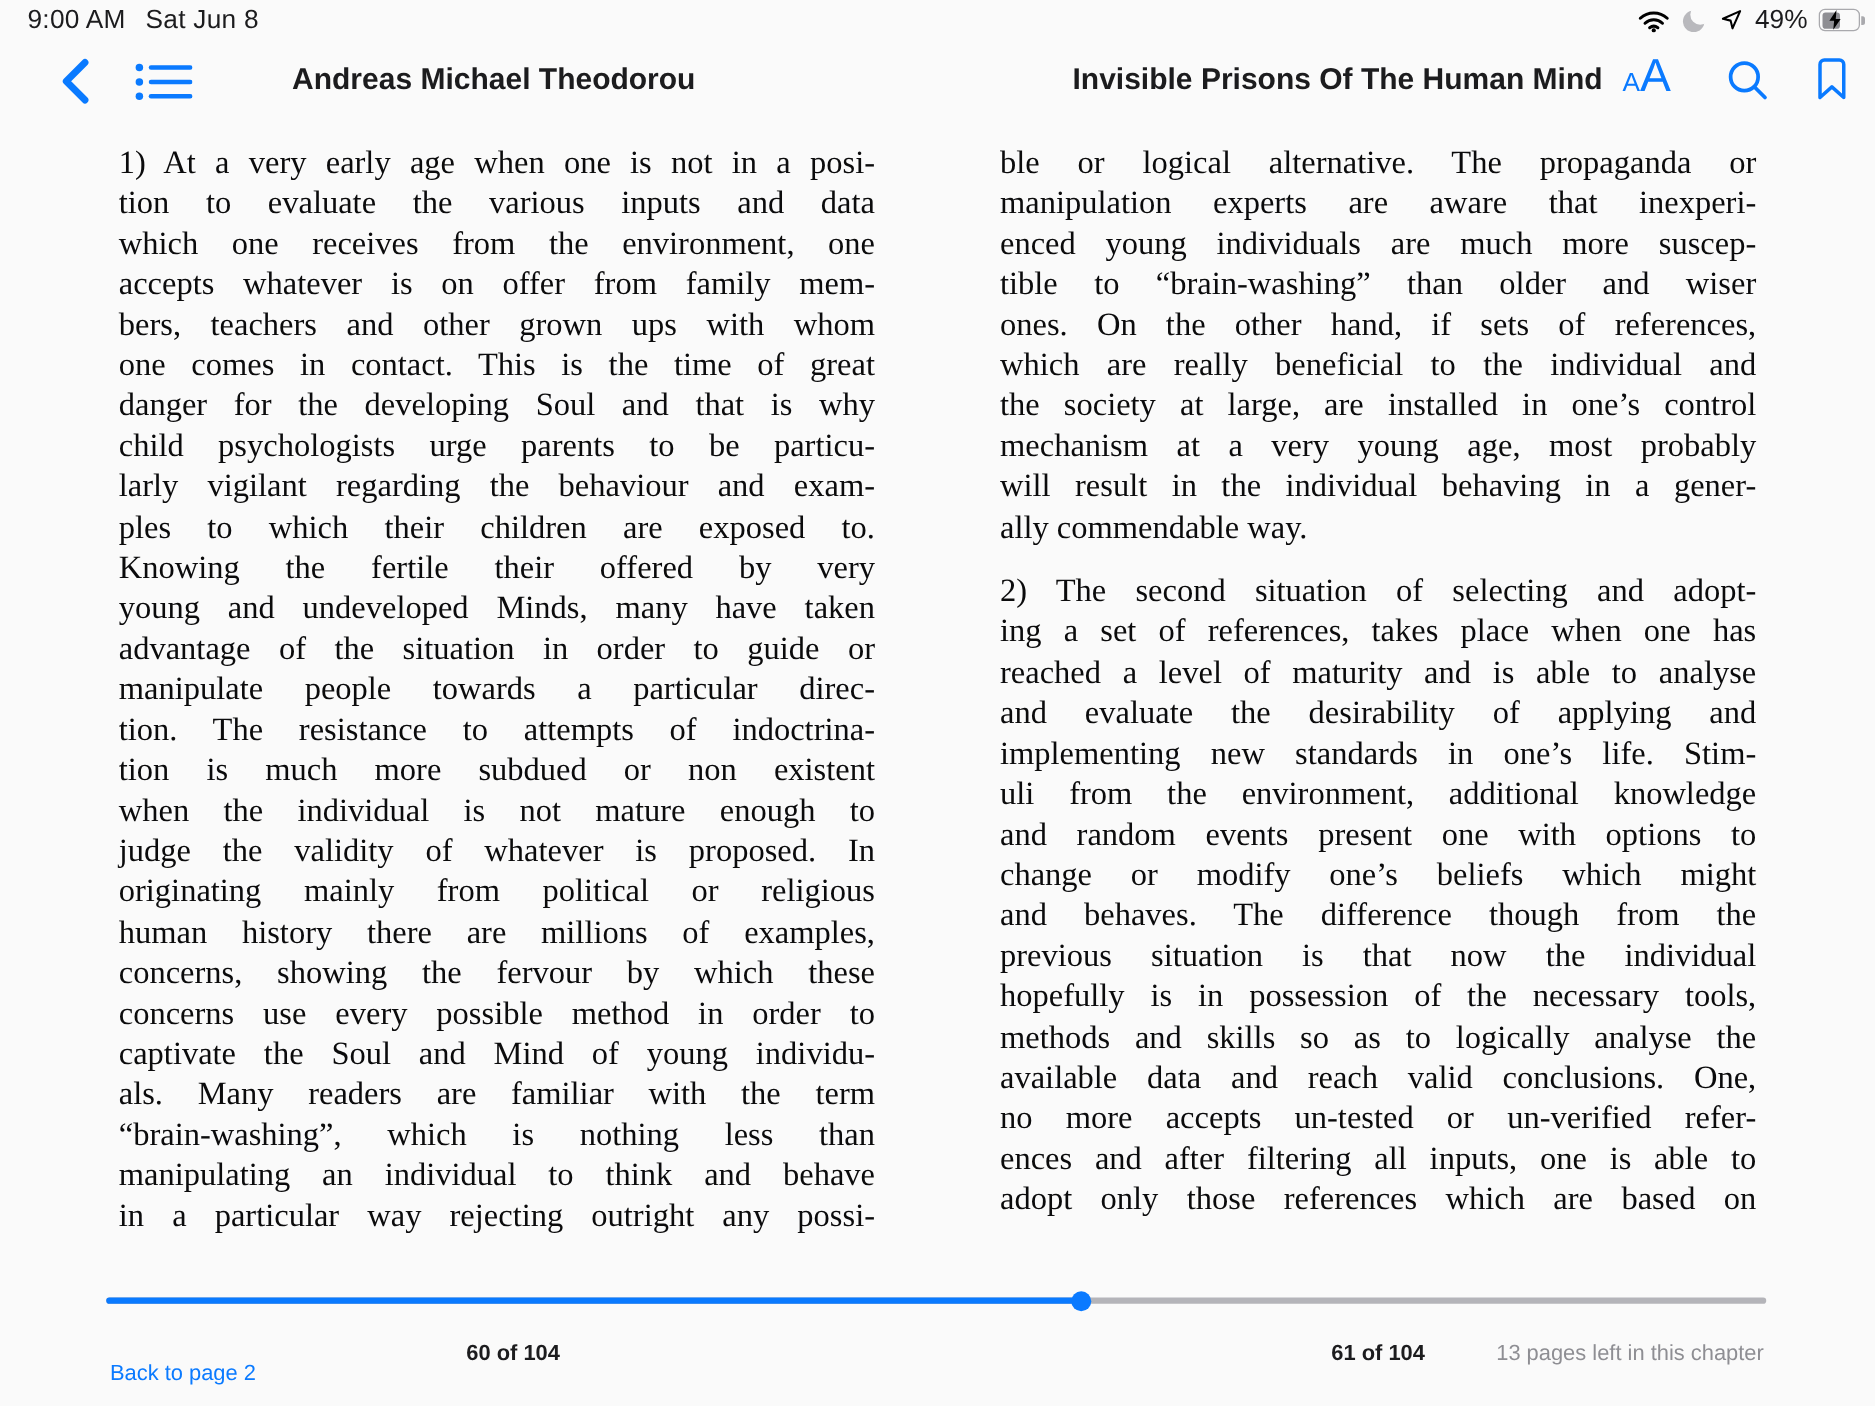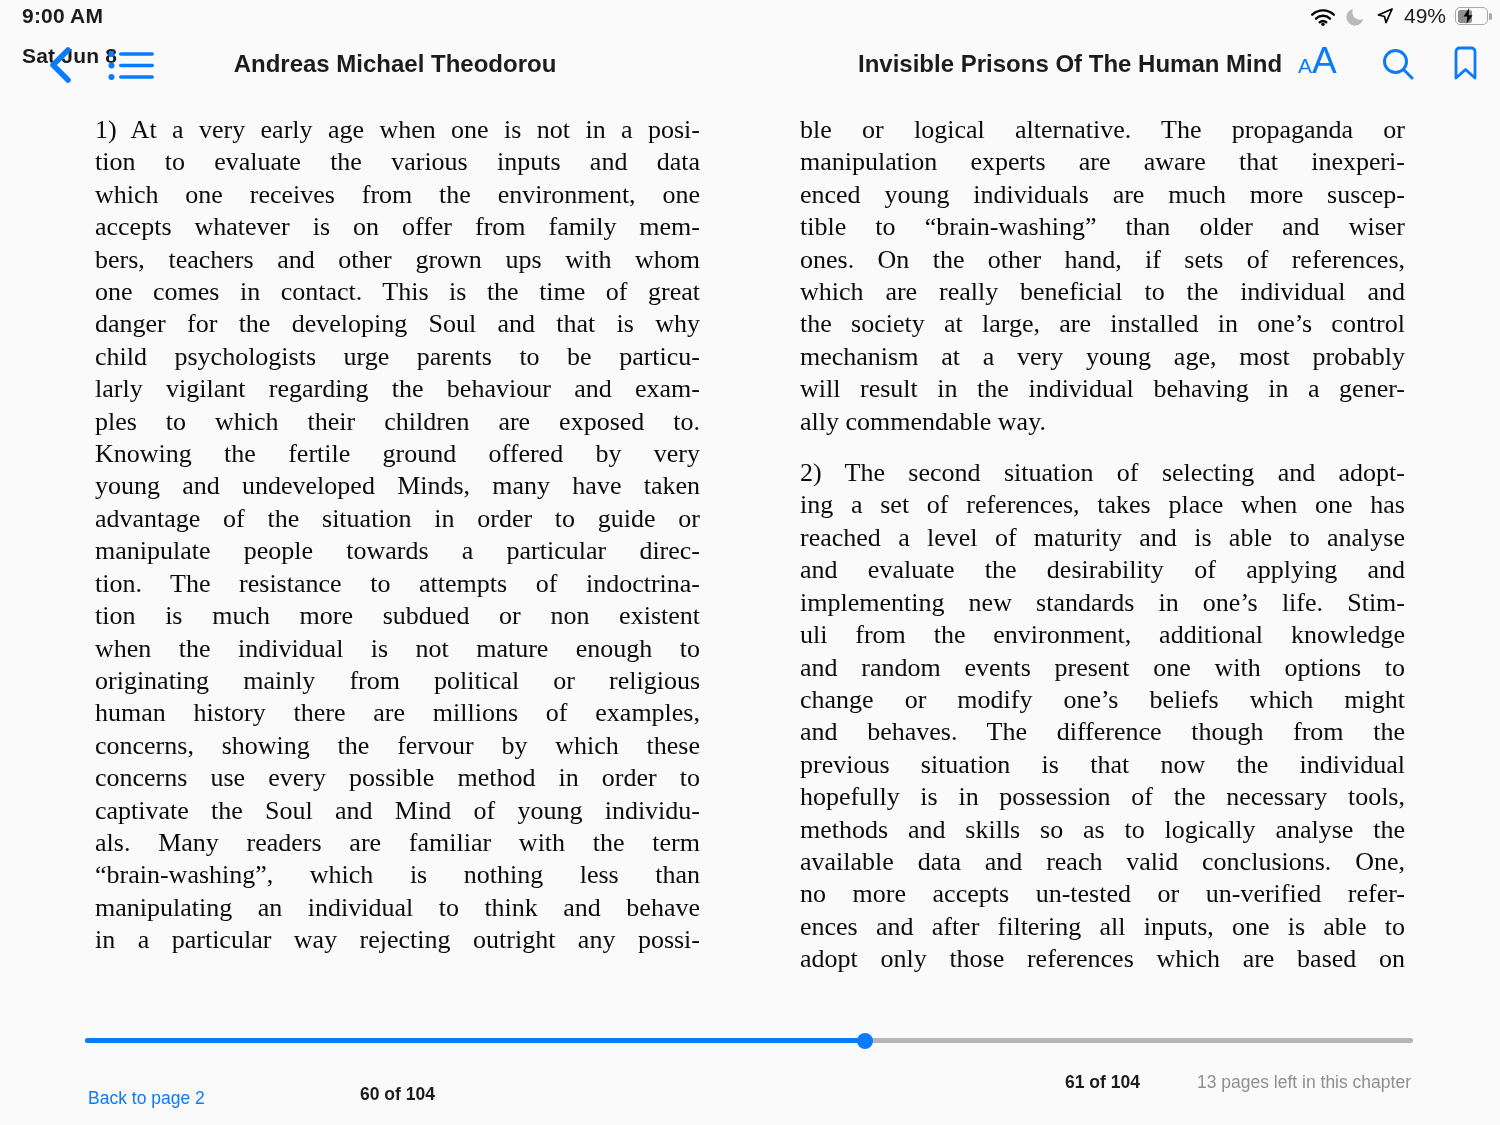--- a/index.html
+++ b/index.html
@@ -14,21 +14,21 @@
   html,body{width:1500px;height:1125px;}
   body{
     background:var(--bg);
     font-family:"Liberation Sans",sans-serif;
     color:var(--text-dark);
     position:relative;
     overflow:hidden;
   }
   
   .status-bar{position:absolute;left:0;top:0;width:1500px;height:32px;}
-  .status-left{position:absolute;left:22px;top:4px;font-size:21px;font-weight:700;letter-spacing:.2px;display:flex;gap:16px;flex-direction:column;}
+  .status-left{position:absolute;left:22px;top:4px;font-size:21px;font-weight:400;letter-spacing:.2px;display:flex;gap:16px;}
   .status-right{position:absolute;right:8px;top:2px;display:flex;align-items:center;gap:9px;height:28px;}
   .status-right .pct{font-size:21px;font-weight:400;}
   .battery{position:relative;width:37px;height:18px;}
   .battery .shell{position:absolute;left:0;top:0;width:33px;height:18px;border:1.5px solid #a9a9ad;border-radius:5px;}
   .battery .fill{position:absolute;left:2.5px;top:2.5px;width:14px;height:13px;background:#8e8e93;border-radius:2.5px;}
   .battery .nub{position:absolute;right:0;top:5.5px;width:3px;height:7px;background:#a9a9ad;border-radius:0 2px 2px 0;}
   .battery svg{position:absolute;left:6px;top:0px;}
   
   .toolbar{position:absolute;left:0;top:32px;width:1500px;height:68px;margin-left:20px;}
   .tb-btn{position:absolute;cursor:pointer;background:none;border:none;padding:0;}
@@ -52,21 +52,21 @@
   .col-right{left:800px;}
   .line{text-align:justify;text-align-last:justify;white-space:normal;}
   .line.end{text-align-last:left;}
   .line.para-gap{margin-top:19px;}
   
   .progress{position:absolute;left:85px;top:1038px;width:1328px;height:5px;background:var(--track-gray);border-radius:3px;}
   .progress-fill{position:absolute;left:0;top:0;height:5px;background:var(--accent);border-radius:3px;width:58%;}
   .progress-knob{position:absolute;top:-5.5px;width:16px;height:16px;border-radius:50%;background:var(--accent);left:calc(58% - 8px);cursor:pointer;}
   .footer-label{position:absolute;top:1072px;font-size:17.5px;white-space:nowrap;}
   .back-link{left:88px;color:var(--accent);cursor:pointer;margin-top:16px;}
-  .pg-left{left:95px;width:605px;text-align:center;font-weight:700;color:var(--text-dark);margin-top:12px;}
+  .pg-left{left:108px;width:605px;text-align:center;font-weight:700;color:var(--text-dark);}
   .pg-right{left:800px;width:605px;text-align:center;font-weight:700;color:var(--text-dark);}
   .pages-left{right:89px;color:var(--text-gray);}
   svg{display:block;}
 </style>
 </head>
 <body>
 
 <div class="status-bar">
   <div class="status-left">
     <span>9:00 AM</span>
@@ -151,27 +151,28 @@
     <div class="line">1) At a very early age when one is not in a posi-</div>
     <div class="line">tion to evaluate the various inputs and data</div>
     <div class="line">which one receives from the environment, one</div>
     <div class="line">accepts whatever is on offer from family mem-</div>
     <div class="line">bers, teachers and other grown ups with whom</div>
     <div class="line">one comes in contact. This is the time of great</div>
     <div class="line">danger for the developing Soul and that is why</div>
     <div class="line">child psychologists urge parents to be particu-</div>
     <div class="line">larly vigilant regarding the behaviour and exam-</div>
     <div class="line">ples to which their children are exposed to.</div>
-    <div class="line">Knowing the fertile ground offered by very</div>
+    <div class="line">Knowing the fertile their offered by very</div>
     <div class="line">young and undeveloped Minds, many have taken</div>
     <div class="line">advantage of the situation in order to guide or</div>
     <div class="line">manipulate people towards a particular direc-</div>
     <div class="line">tion. The resistance to attempts of indoctrina-</div>
     <div class="line">tion is much more subdued or non existent</div>
     <div class="line">when the individual is not mature enough to</div>
+    <div class="line">judge the validity of whatever is proposed. In</div>
     <div class="line">originating mainly from political or religious</div>
     <div class="line">human history there are millions of examples,</div>
     <div class="line">concerns, showing the fervour by which these</div>
     <div class="line">concerns use every possible method in order to</div>
     <div class="line">captivate the Soul and Mind of young individu-</div>
     <div class="line">als. Many readers are familiar with the term</div>
     <div class="line">“brain-washing”, which is nothing less than</div>
     <div class="line">manipulating an individual to think and behave</div>
     <div class="line">in a particular way rejecting outright any possi-</div>
   </div>

